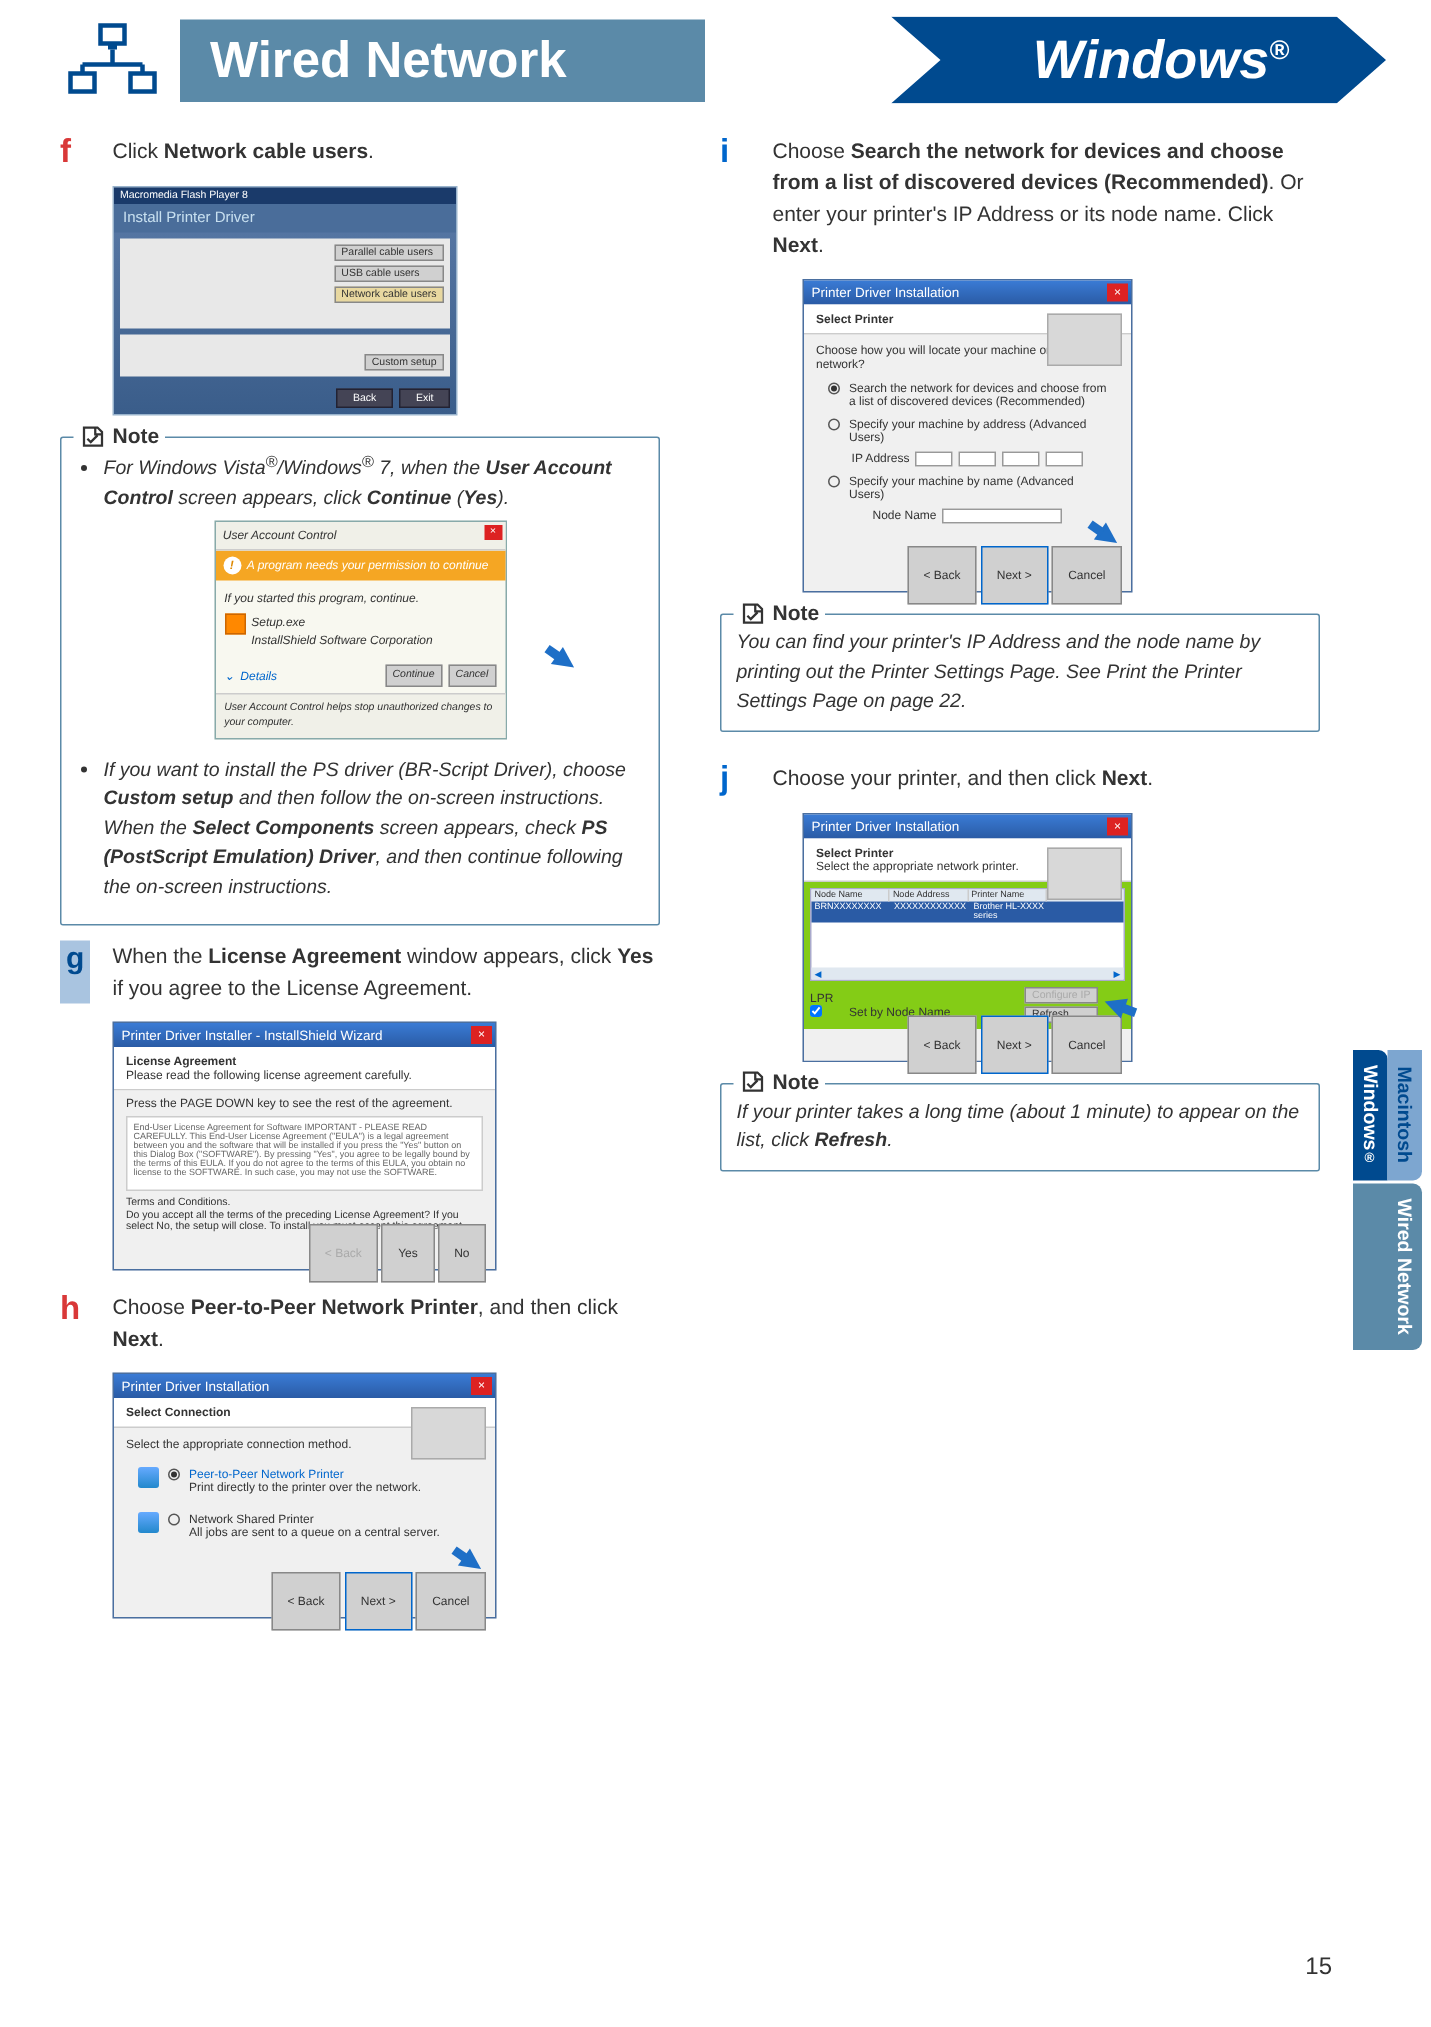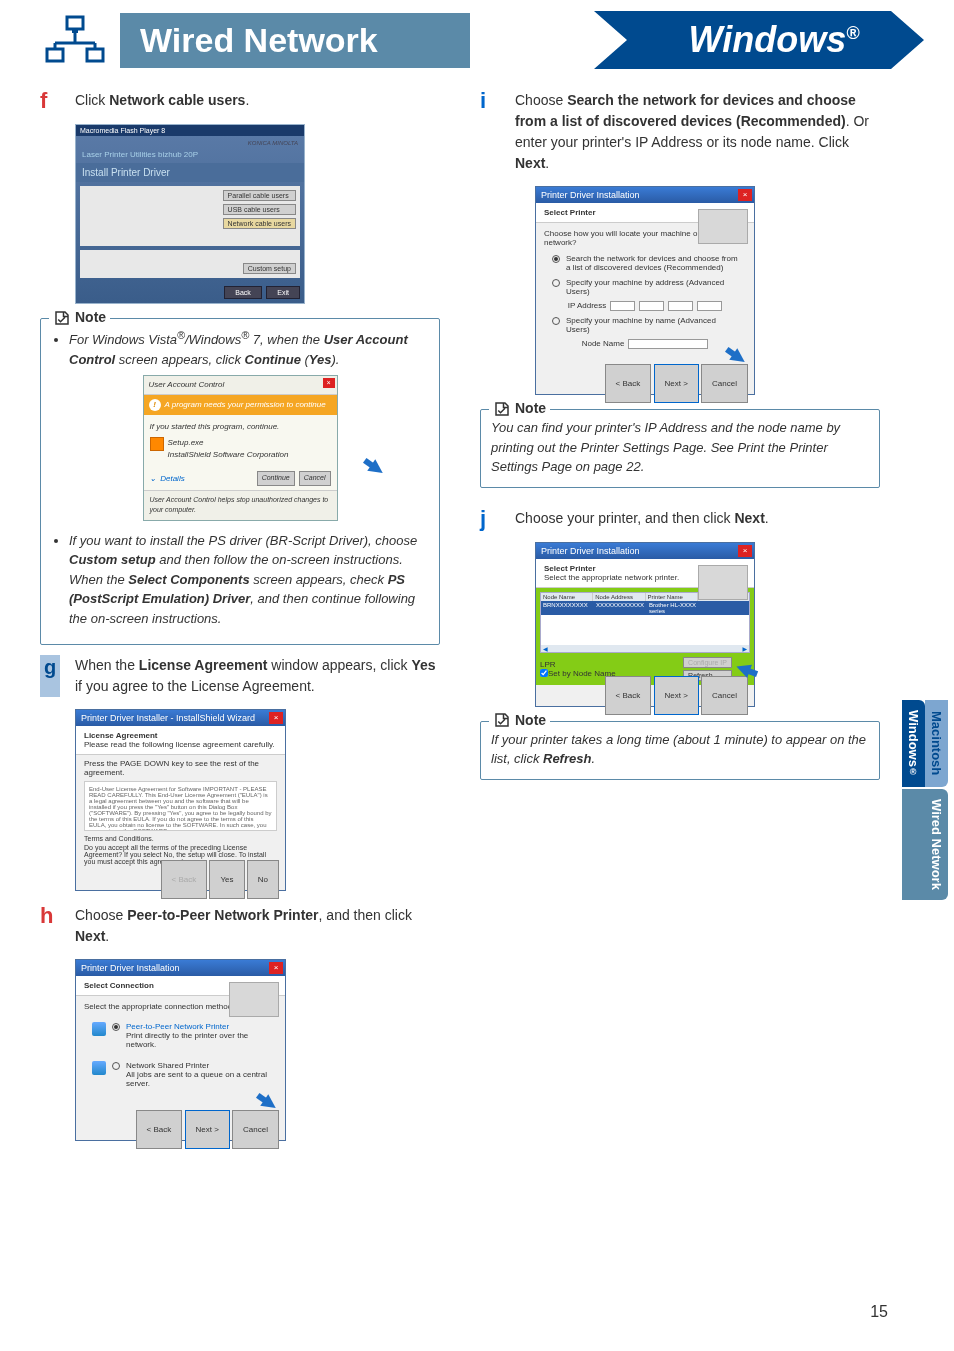--- a/index.html
+++ b/index.html
@@ -150,21 +150,21 @@
   }
   .uac-title { background: #f0f0e8; padding: 3px 5px; font-size: 8px; border-bottom:1px solid #ccc; position:relative;}
   .uac-close { position:absolute; right:2px; top:2px; background:#d22; color:#fff; width:12px; height:10px; font-size:7px; text-align:center;}
   .uac-orange { background: #f5a623; color: #fff; padding: 4px 5px; display:flex; align-items:center; gap:4px;}
   .uac-body { padding: 6px; }
   .uac-btn-row { padding: 4px 6px; display:flex; align-items:center; gap:4px;}
   .uac-bottom { background: #f0f0e8; padding: 4px 6px; border-top:1px solid #ccc; font-size:7px;}
 
   .wizard-box {
     margin: 8px 0 14px 35px;
-    width: 211px;
+    width: 256px;
     border: 1px solid #4a6fa0;
     background: #f0f0f0;
     font-size: 8px;
   }
   .wizard-titlebar {
     background: linear-gradient(#3a7bd5, #2a5ba5);
     color: #fff;
     padding: 3px 5px;
     font-size: 9px;
     position: relative;
@@ -253,24 +253,20 @@
 
     <div class="step">
       <div class="step-letter letter-f">f</div>
       <div class="step-text">
         <span>Click </span><b>Network cable users</b><span>.</span>
       </div>
     </div>
 
     <div class="screenshot-blue">
       <div style="background:#1a3a6a;padding:2px 4px;font-size:7px;">Macromedia Flash Player 8</div>
-      <div style="padding:4px 6px;position:relative;">
-        <span class="ko-minolta">KONICA MINOLTA</span>
-        <div style="font-size:8px;color:#a8d0e8;margin-top:10px;">Laser Printer Utilities bizhub 20P</div>
-      </div>
       <div class="install-header">Install Printer Driver</div>
       <div class="white-panel">
         <div class="btn-row">
           <div class="fake-btn">Parallel cable users</div>
           <div class="fake-btn">USB cable users</div>
           <div class="fake-btn" style="background:#e8d8a0;">Network cable users</div>
         </div>
       </div>
       <div style="background:#e8e8e8;margin:0 4px 4px 4px;height:28px;position:relative;">
         <div style="position:absolute;right:4px;bottom:4px;" class="fake-btn">Custom setup</div>
@@ -485,21 +481,21 @@
           <div style="height:30px;"></div>
           <div style="display:flex;background:#e0e8f0;">
             <span style="color:#06c;padding:0 2px;">◀</span>
             <div style="flex:1;"></div>
             <span style="color:#06c;padding:0 2px;">▶</span>
           </div>
         </div>
         <div style="display:flex;margin-top:4px;gap:4px;align-items:center;">
           <div>
             <div>LPR</div>
-            <label style="display:flex;gap:0;align-items:center;">
+            <label style="display:flex;gap:18px;align-items:center;">
                 <input type="checkbox" checked="" style="width: 8px; height: 8px;">
                 <span>Set by Node Name</span>
               </label>
           </div>
           <div style="flex:1;"></div>
           <div style="display:flex;flex-direction:column;gap:2px;">
             <span class="fake-btn" style="color:#aaa;">Configure IP</span>
             <span class="fake-btn">Refresh</span>
           </div>
           <span class="blue-arrow" style="transform:rotate(200deg);"></span>

